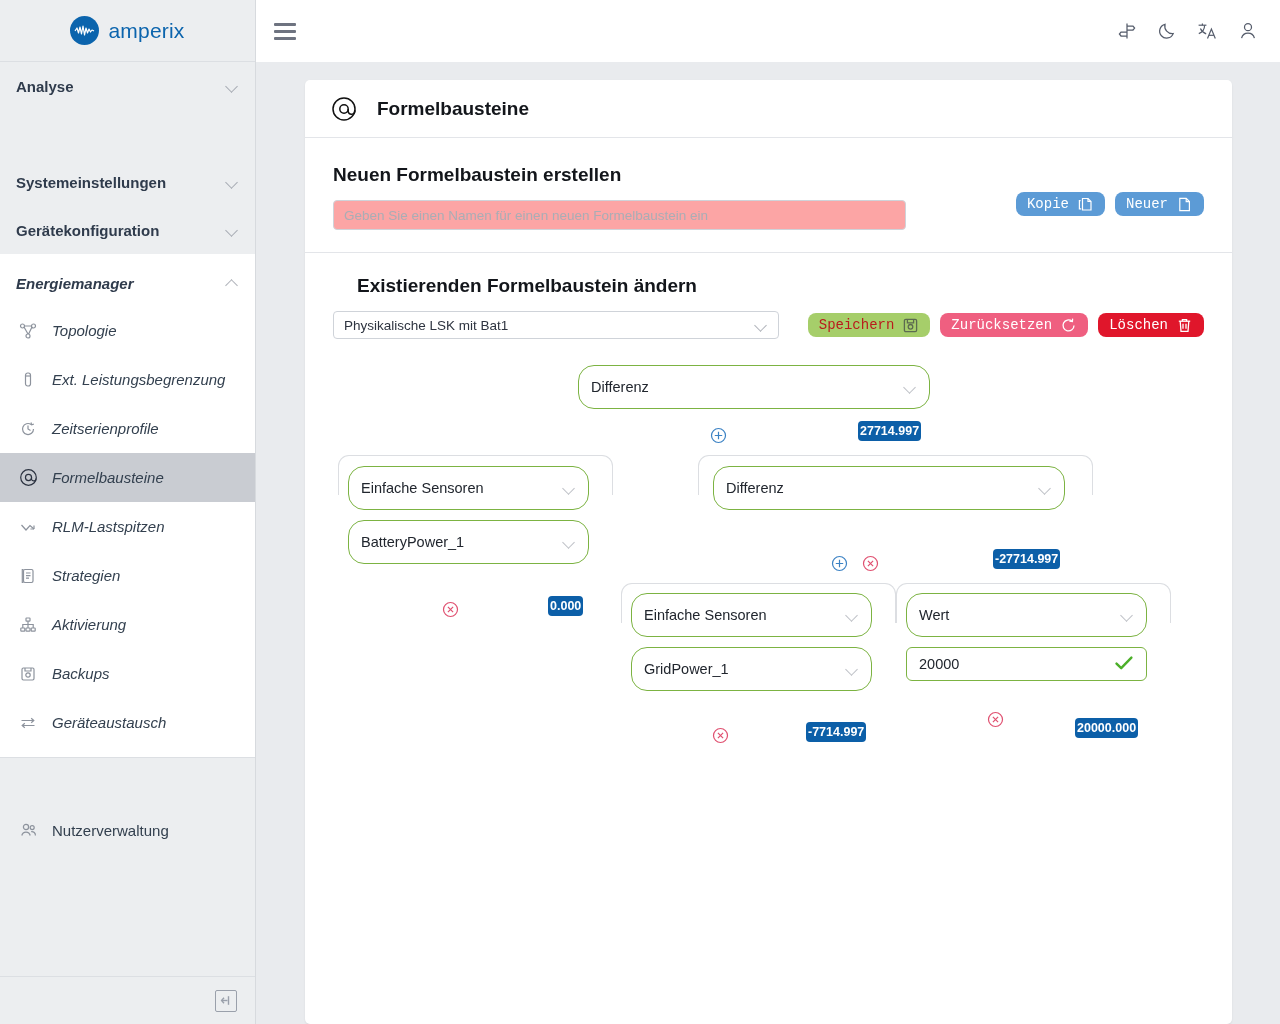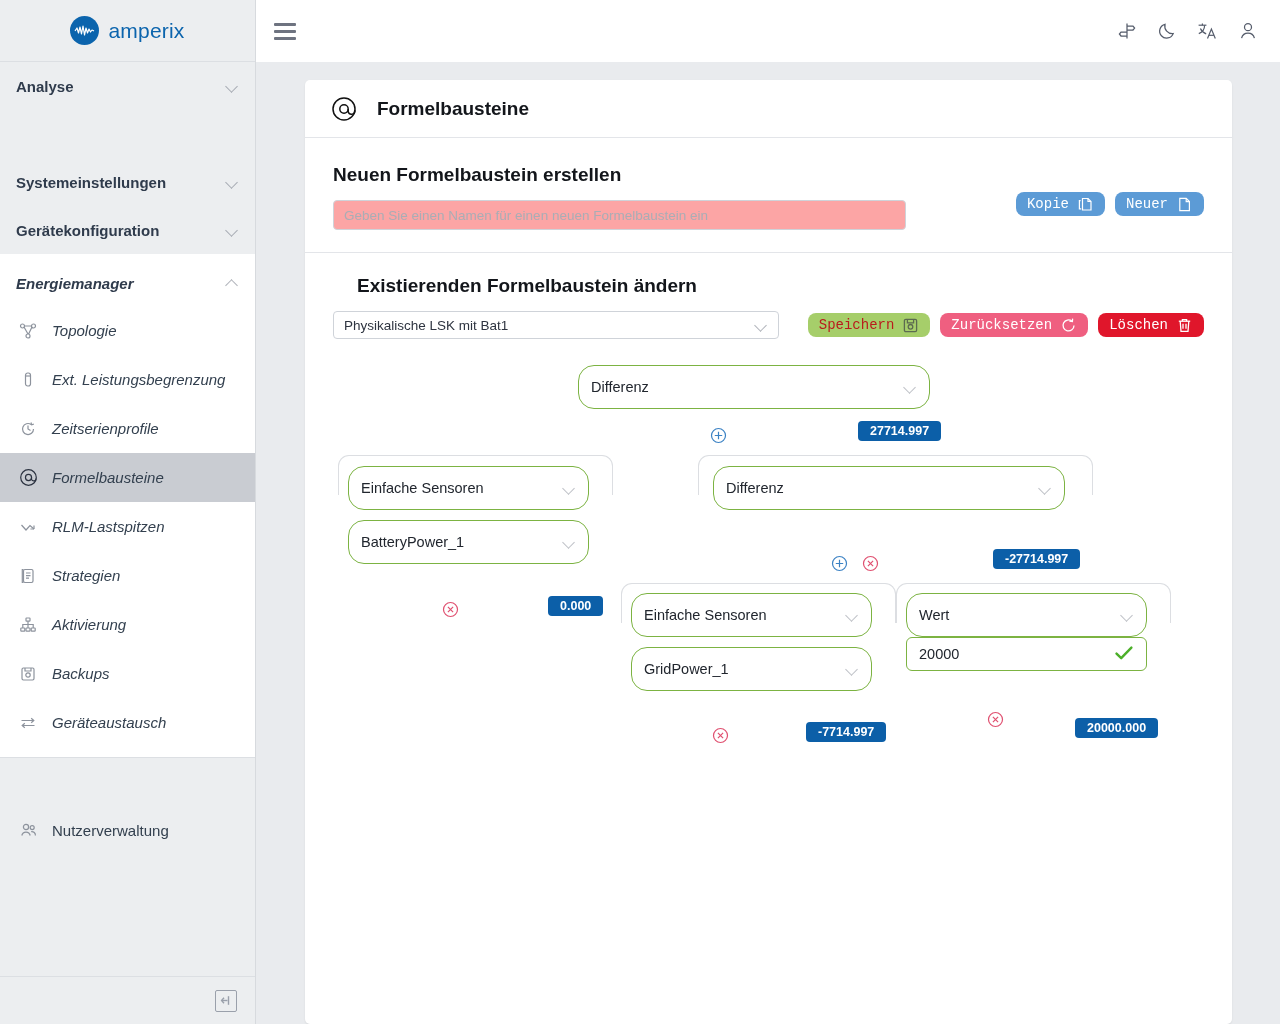--- a/index.html
+++ b/index.html
@@ -147,21 +147,21 @@
   }
   .gfield {
     border: 1px solid #7cb342; border-radius: 6px; background: #fff;
     display: flex; align-items: center; justify-content: space-between;
     padding: 0 12px; font-size: 14.5px; color: #21262e; height: 34px;
   }
   .check { color: #4caf29; font-size: 19px; font-weight: bold; line-height: 1; }
   .ico-btn { width: 17px; height: 17px; cursor: pointer; display: block; }
   .badge {
     position: absolute; background: #0c5fa8; color: #fff; border-radius: 4px;
-    font-size: 12.5px; font-weight: bold; padding: 3px 12px; line-height: 1.15; white-space: nowrap;
+    font-size: 12.5px; font-weight: bold; padding: 3px 2px; line-height: 1.15; white-space: nowrap;
   }
 </style>
 </head>
 <body>
 
 <div class="app">
 
   <aside class="sidebar">
 
     <div class="brand">
@@ -520,21 +520,21 @@
               </svg>
             </span>
             <span class="badge" style="left:473px; top:369px;">-7714.997</span>
 
             <div class="bracket" style="left:563px; top:230px; width:275px;"></div>
             <div class="node" style="left:573px; top:240px; width:241px;">
               <div class="gsel">
                 <span>Wert</span>
                 <span class="chev2"></span>
               </div>
-              <div class="gfield" style="gap:27px;">
+              <div class="gfield" style="margin-top:10px;gap:27px;">
                 <span>20000</span>
                 <span class="check">
                   <svg width="20" height="16" viewBox="0 0 20 16" fill="none" stroke="#4caf29" stroke-width="2.4" stroke-linecap="round" stroke-linejoin="round">
                     <path d="M2.5 8.6 L7.2 13.2 L17.4 2.6"></path>
                   </svg>
                 </span>
               </div>
             </div>
             <span class="ico-btn" style="position:absolute; left:654px; top:358px;">
               <svg width="17" height="17" viewBox="0 0 17 17" fill="none" stroke="#e05070" stroke-width="1.2">

